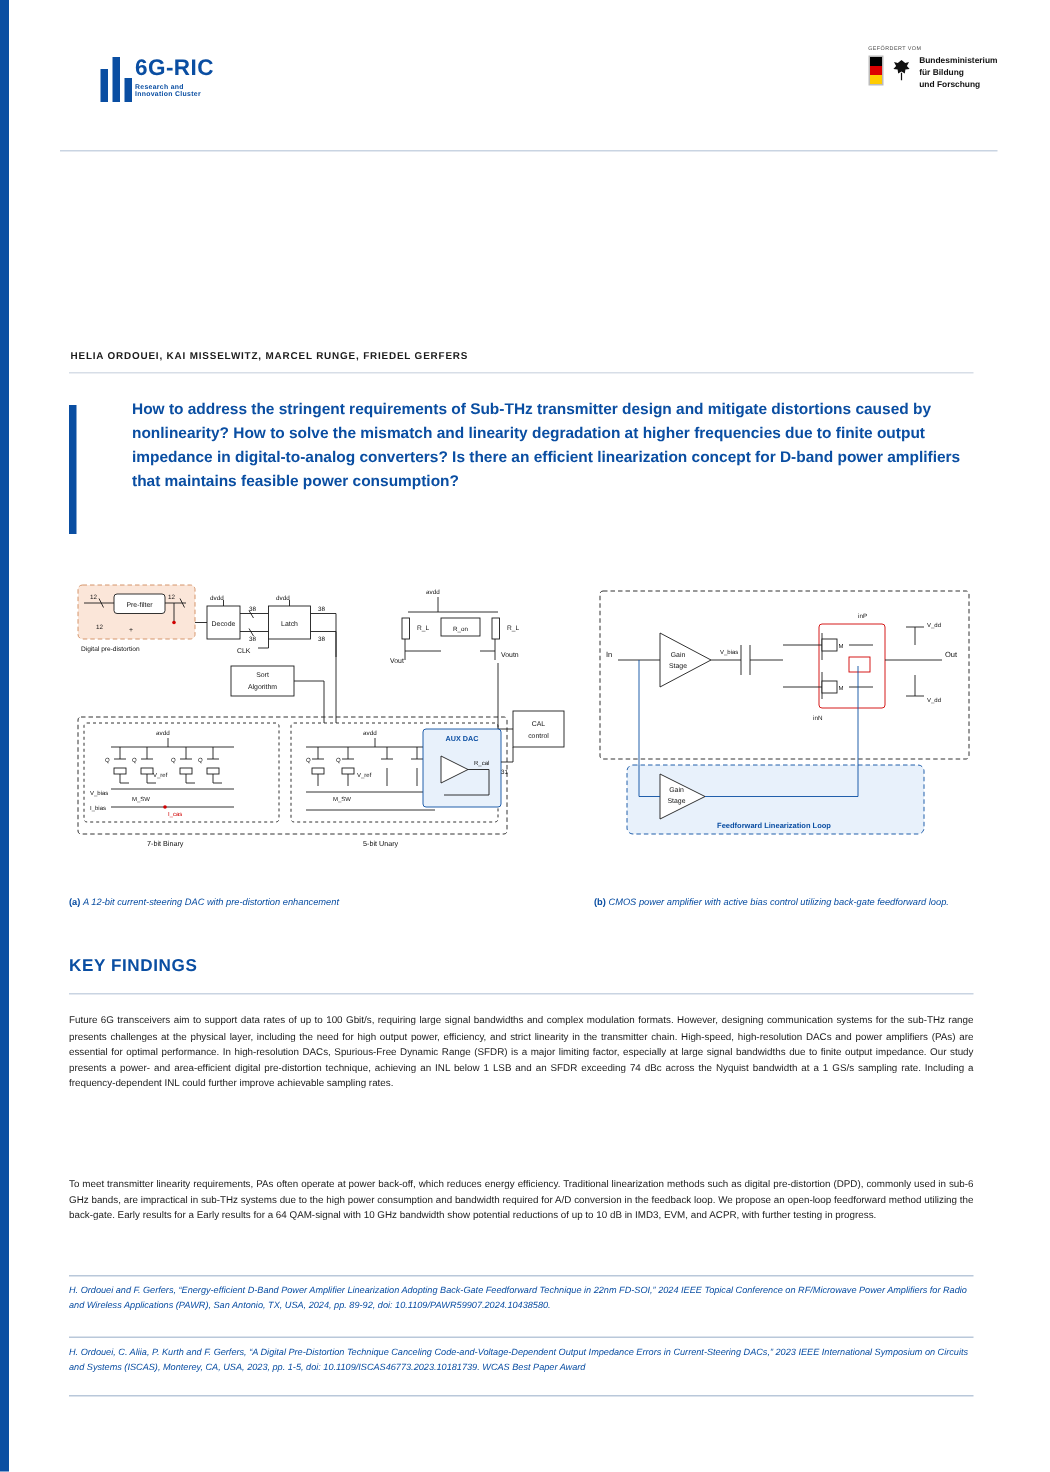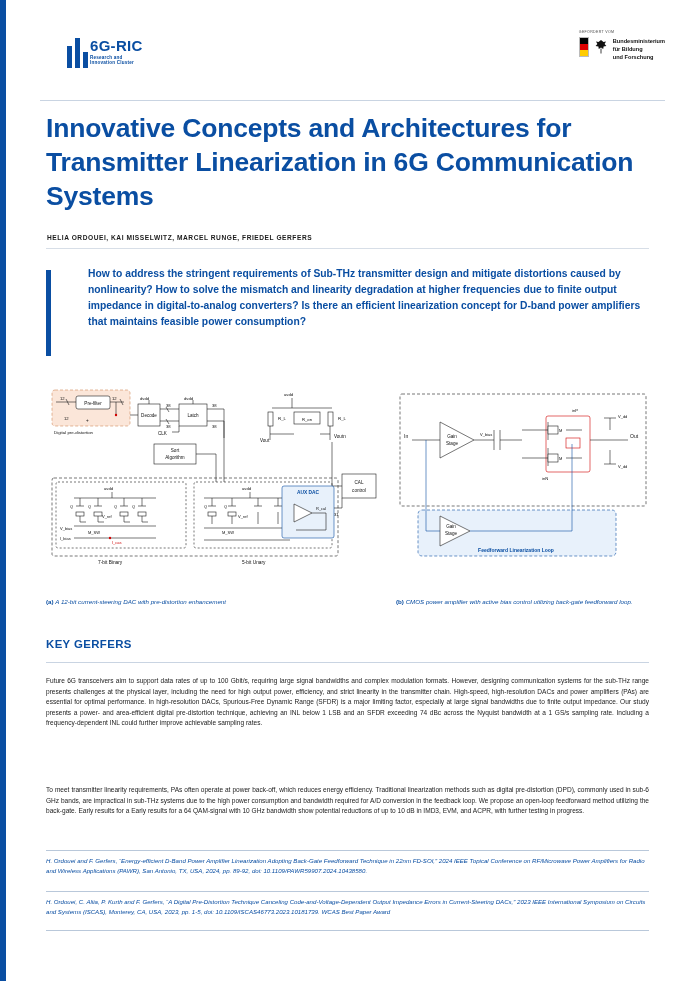--- a/index.html
+++ b/index.html
@@ -143,21 +143,20 @@
         <div class="bmbf-text">
           <div>Bundesministerium</div>
           <div>für Bildung</div>
           <div>und Forschung</div>
         </div>
       </div>
     </div>
   </div>
   <div class="header-rule"></div>
 
-  <div class="title">Innovative Concepts and Architectures for Transmitter Linearization in 6G Communication Systems</div>
   <div class="authors">HELIA ORDOUEI, KAI MISSELWITZ, MARCEL RUNGE, FRIEDEL GERFERS</div>
   <div class="authors-rule"></div>
 
   <div class="lead">
     <div class="lead-bar"></div>
     <div class="lead-text">How to address the stringent requirements of Sub-THz transmitter design and mitigate distortions caused by nonlinearity? How to solve the mismatch and linearity degradation at higher frequencies due to finite output impedance in digital-to-analog converters? Is there an efficient linearization concept for D-band power amplifiers that maintains feasible power consumption?</div>
   </div>
 
   <div class="figures">
 
@@ -334,21 +333,21 @@
 
   <div class="caption capA">
     <span class="cap-label">(a)</span>
     <span class="cap-it">A 12-bit current-steering DAC with pre-distortion enhancement</span>
   </div>
   <div class="caption capB">
     <span class="cap-label">(b)</span>
     <span class="cap-it">CMOS power amplifier with active bias control utilizing back-gate feedforward loop.</span>
   </div>
 
-  <div class="kf-title">KEY GERFERS</div>
+  <div class="kf-title">KEY FINDINGS</div>
   <div class="kf-rule"></div>
   <div class="body p1">Future 6G transceivers aim to support data rates of up to 100 Gbit/s, requiring large signal bandwidths and complex modulation formats. However, designing communication systems for the sub-THz range presents challenges at the physical layer, including the need for high output power, efficiency, and strict linearity in the transmitter chain. High-speed, high-resolution DACs and power amplifiers (PAs) are essential for optimal performance. In high-resolution DACs, Spurious-Free Dynamic Range (SFDR) is a major limiting factor, especially at large signal bandwidths due to finite output impedance. Our study presents a power- and area-efficient digital pre-distortion technique, achieving an INL below 1 LSB and an SFDR exceeding 74 dBc across the Nyquist bandwidth at a 1 GS/s sampling rate. Including a frequency-dependent INL could further improve achievable sampling rates.</div>
   <div class="body p2">To meet transmitter linearity requirements, PAs often operate at power back-off, which reduces energy efficiency. Traditional linearization methods such as digital pre-distortion (DPD), commonly used in sub-6 GHz bands, are impractical in sub-THz systems due to the high power consumption and bandwidth required for A/D conversion in the feedback loop. We propose an open-loop feedforward method utilizing the back-gate. Early results for a Early results for a 64 QAM-signal with  10 GHz bandwidth show potential reductions of up to 10 dB in IMD3, EVM, and ACPR, with further testing in progress.</div>
 
   <div class="refs-rule rr1"></div>
   <div class="refs r1">H. Ordouei and F. Gerfers, “Energy-efficient D-Band Power Amplifier Linearization Adopting Back-Gate Feedforward Technique in 22nm FD-SOI,” 2024 IEEE  Topical Conference on RF/Microwave Power Amplifiers for Radio and Wireless Applications (PAWR), San Antonio, TX, USA, 2024, pp. 89-92, doi: 10.1109/PAWR59907.2024.10438580.</div>
   <div class="refs-rule rr2"></div>
   <div class="refs r2">H. Ordouei, C. Aliia, P. Kurth and F. Gerfers, “A Digital Pre-Distortion Technique Canceling Code-and-Voltage-Dependent Output Impedance Errors in Current-Steering DACs,” 2023 IEEE International Symposium on Circuits and Systems (ISCAS), Monterey, CA, USA, 2023, pp. 1-5, doi: 10.1109/ISCAS46773.2023.10181739. WCAS Best Paper Award</div>
   <div class="refs-rule rr3"></div>
 

